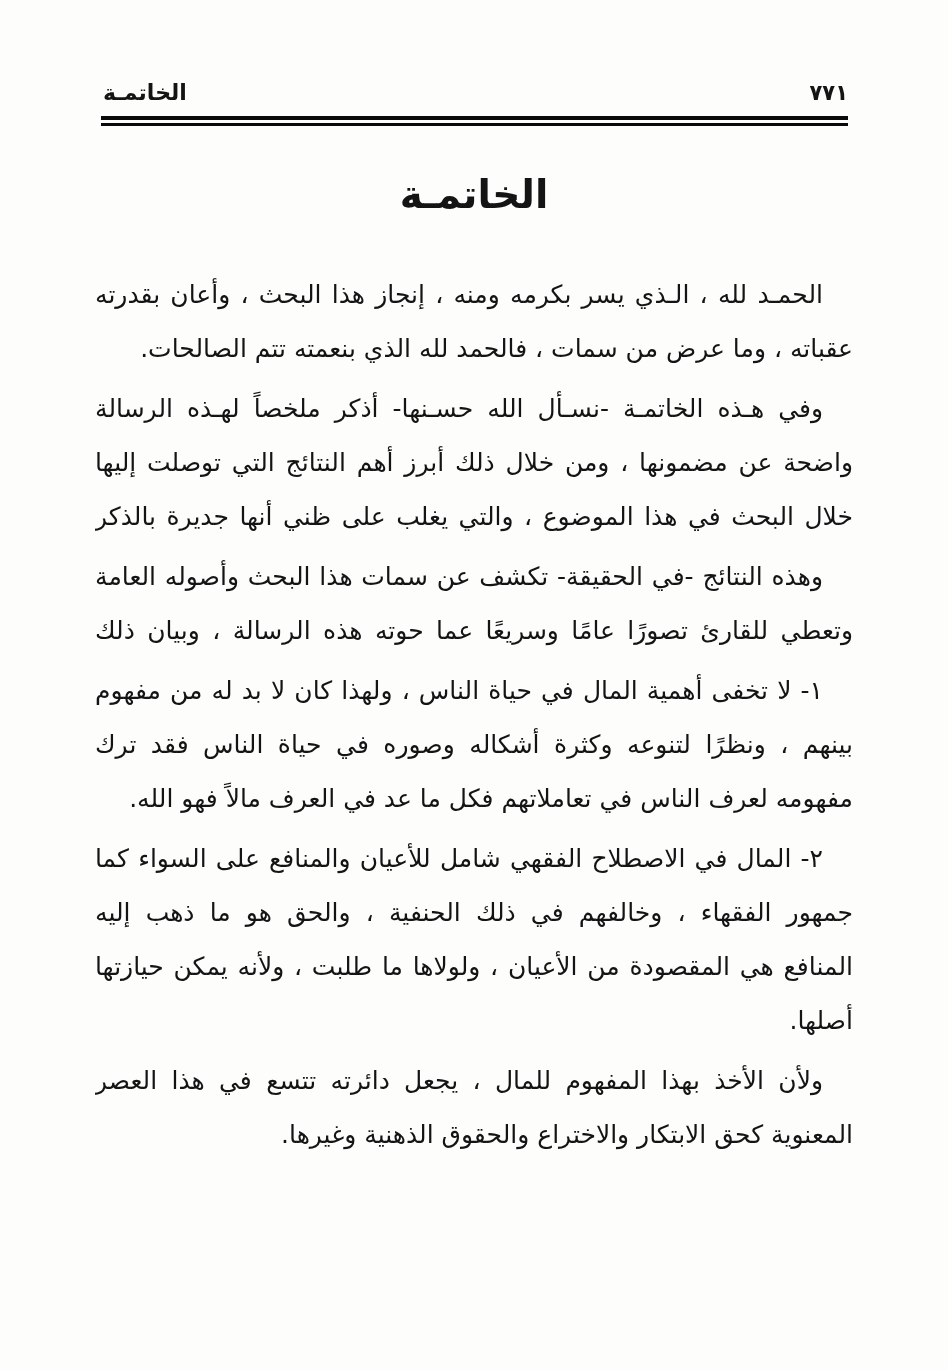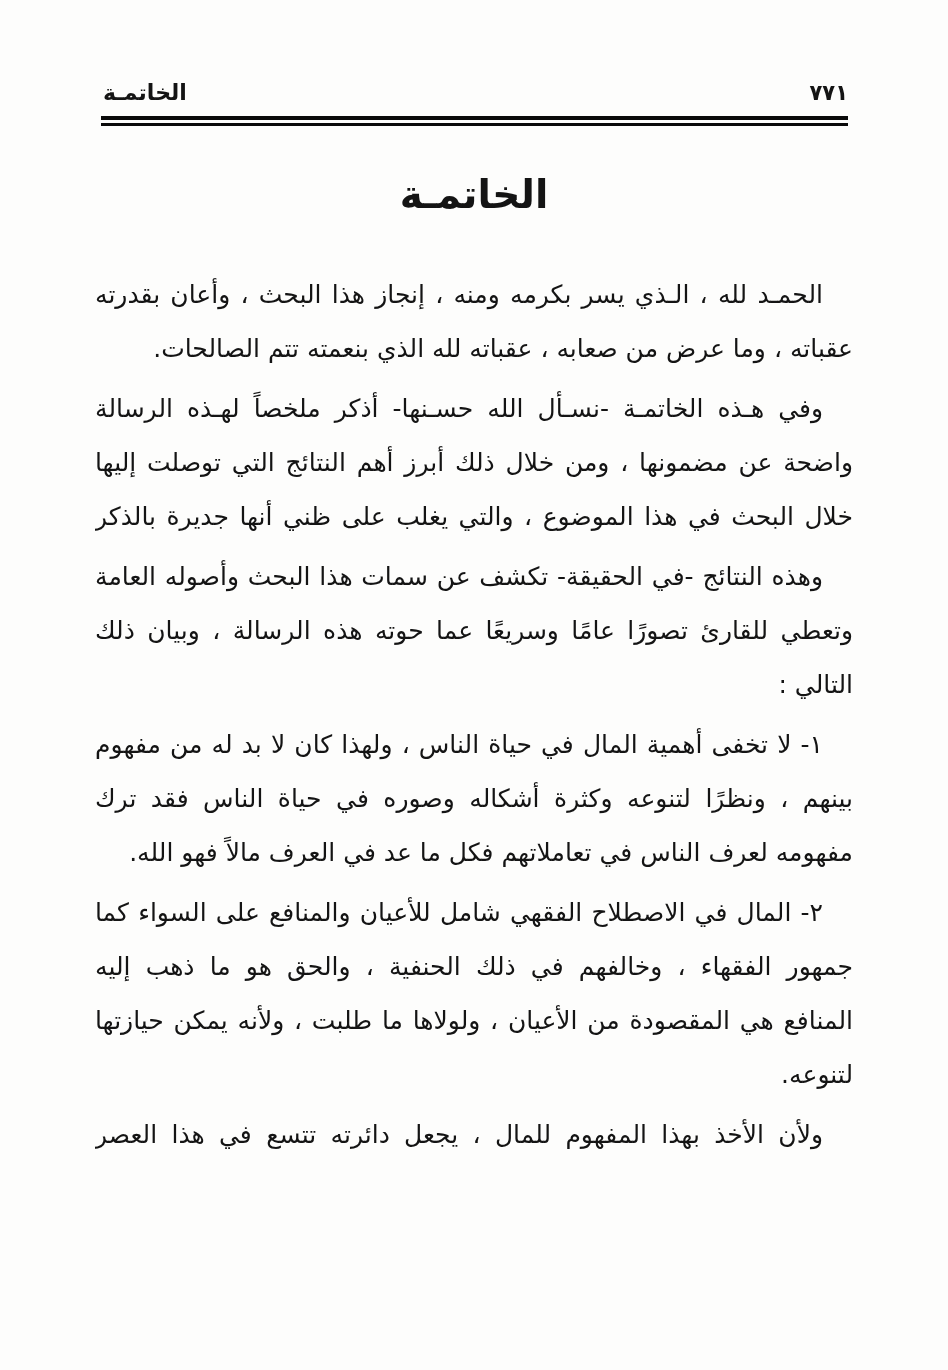--- a/index.html
+++ b/index.html
@@ -100,46 +100,46 @@
   </div>
 
   <div class="header-rule"></div>
 
   <div class="chapter-title">الخاتمـة</div>
 
   <div class="body-text">
 
     <div class="para">
       <div class="line fill first">الحمـد لله ، الـذي يسر بكرمه ومنه ، إنجاز هذا البحث ، وأعان بقدرته على تجاوز</div>
-      <div class="line last">عقباته ، وما عرض من صعابه ، عقباته لله الذي بنعمته تتم الصالحات.</div>
+      <div class="line last">عقباته ، وما عرض من سمات ، فالحمد لله الذي بنعمته تتم الصالحات.</div>
     </div>
 
     <div class="para">
       <div class="line fill first">وفي هـذه الخاتمـة -نسـأل الله حسـنها- أذكر ملخصاً لهـذه الرسالة يعطي فكـرة</div>
       <div class="line fill">واضحة عن مضمونها ، ومن خلال ذلك أبرز أهم النتائج التي توصلت إليها من</div>
       <div class="line fill">خلال البحث في هذا الموضوع ، والتي يغلب على ظني أنها جديرة بالذكر في هذا</div>
     </div>
 
     <div class="para">
       <div class="line fill first">وهذه النتائج -في الحقيقة- تكشف عن سمات هذا البحث وأصوله العامة ،</div>
       <div class="line fill">وتعطي للقارئ تصورًا عامًا وسريعًا عما حوته هذه الرسالة ، وبيان ذلك على النحو</div>
-      <div class="line last">التالي :</div>
     </div>
 
     <div class="para">
       <div class="line fill first">١- لا تخفى أهمية المال في حياة الناس ، ولهذا كان لا بد له من مفهوم واضح</div>
       <div class="line fill">بينهم ، ونظرًا لتنوعه وكثرة أشكاله وصوره في حياة الناس فقد ترك الشارع تحديد</div>
       <div class="line last">مفهومه لعرف الناس في تعاملاتهم فكل ما عد في العرف مالاً فهو الله.</div>
     </div>
 
     <div class="para">
       <div class="line fill first">٢- المال في الاصطلاح الفقهي شامل للأعيان والمنافع على السواء كما ذهب إليه</div>
       <div class="line fill">جمهور الفقهاء ، وخالفهم في ذلك الحنفية ، والحق هو ما ذهب إليه الجمهور ، لكون</div>
       <div class="line fill">المنافع هي المقصودة من الأعيان ، ولولاها ما طلبت ، ولأنه يمكن حيازتها بحيازة</div>
-      <div class="line last">لتنوعه.</div>
+      <div class="line last">أصلها.</div>
     </div>
 
     <div class="para">
       <div class="line fill first">ولأن الأخذ بهذا المفهوم للمال ، يجعل دائرته تتسع في هذا العصر لتشمل الحقوق</div>
+      <div class="line last">المعنوية كحق الابتكار والاختراع والحقوق الذهنية وغيرها.</div>
     </div>
 
   </div>
 </div>
 
 </body></html>

